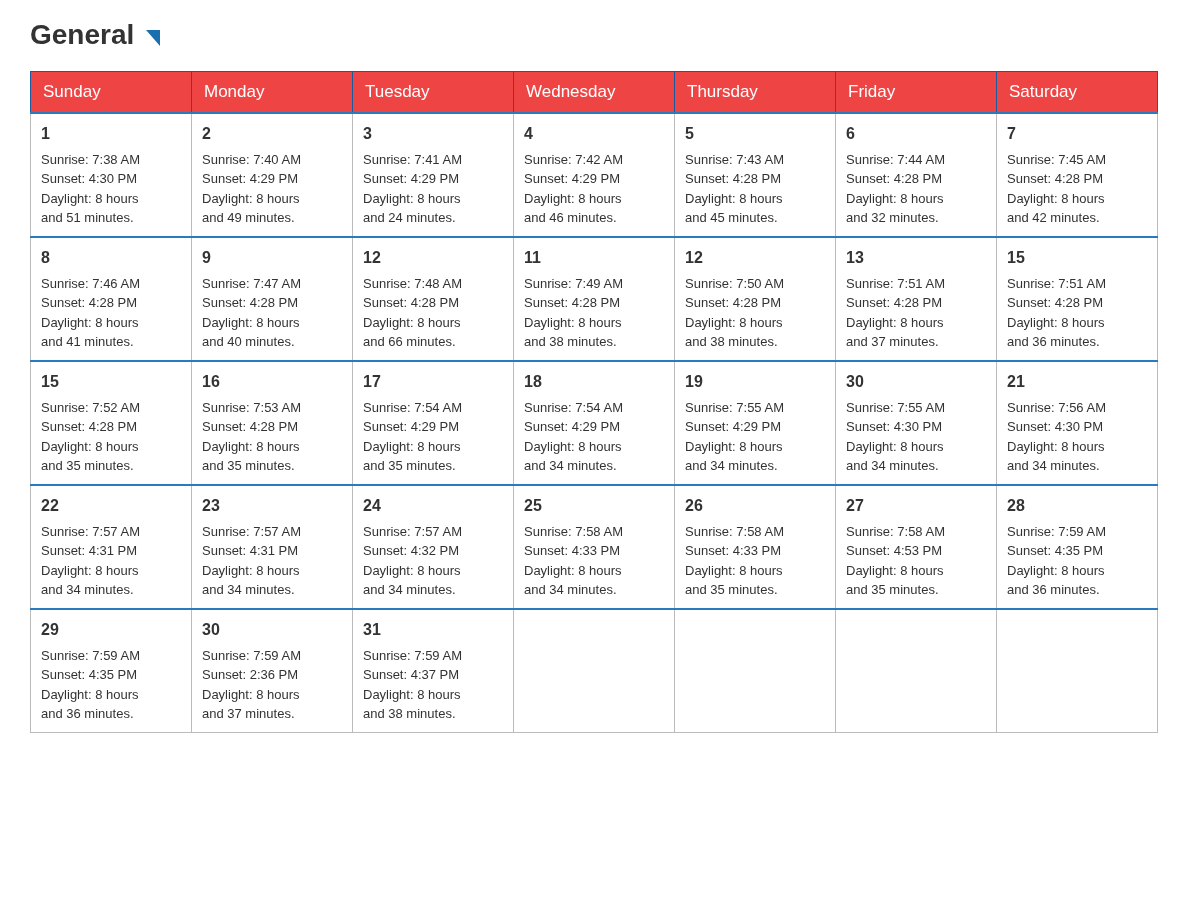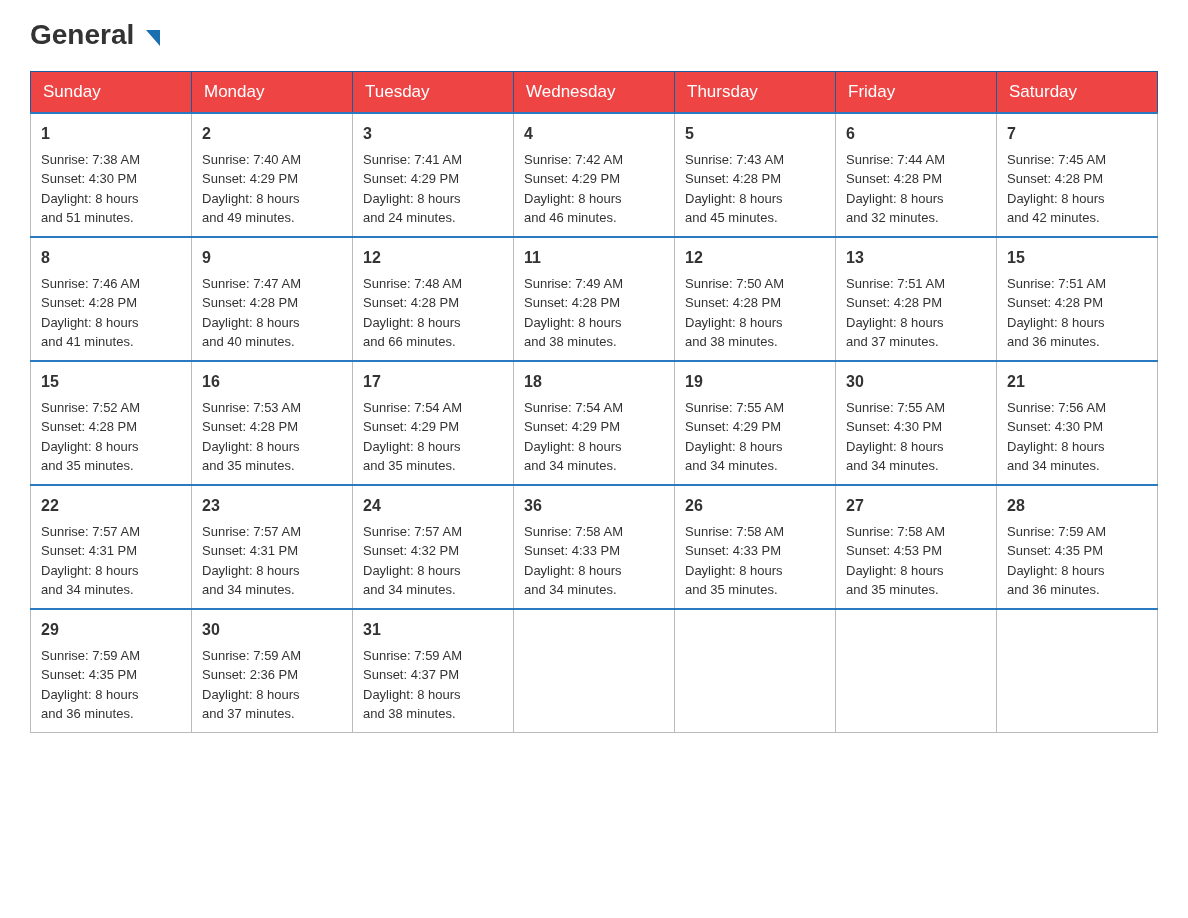--- a/index.html
+++ b/index.html
@@ -282,21 +282,21 @@
         <span>and 34 minutes.</span>
       </td>
         <td>
         <span class="day-num">24</span>
         <span>Sunrise: 7:57 AM</span><br>
         <span>Sunset: 4:32 PM</span><br>
         <span>Daylight: 8 hours</span><br>
         <span>and 34 minutes.</span>
       </td>
         <td>
-        <span class="day-num">36</span>
+        <span class="day-num">25</span>
         <span>Sunrise: 7:58 AM</span><br>
         <span>Sunset: 4:33 PM</span><br>
         <span>Daylight: 8 hours</span><br>
         <span>and 34 minutes.</span>
       </td>
         <td>
         <span class="day-num">26</span>
         <span>Sunrise: 7:58 AM</span><br>
         <span>Sunset: 4:33 PM</span><br>
         <span>Daylight: 8 hours</span><br>

